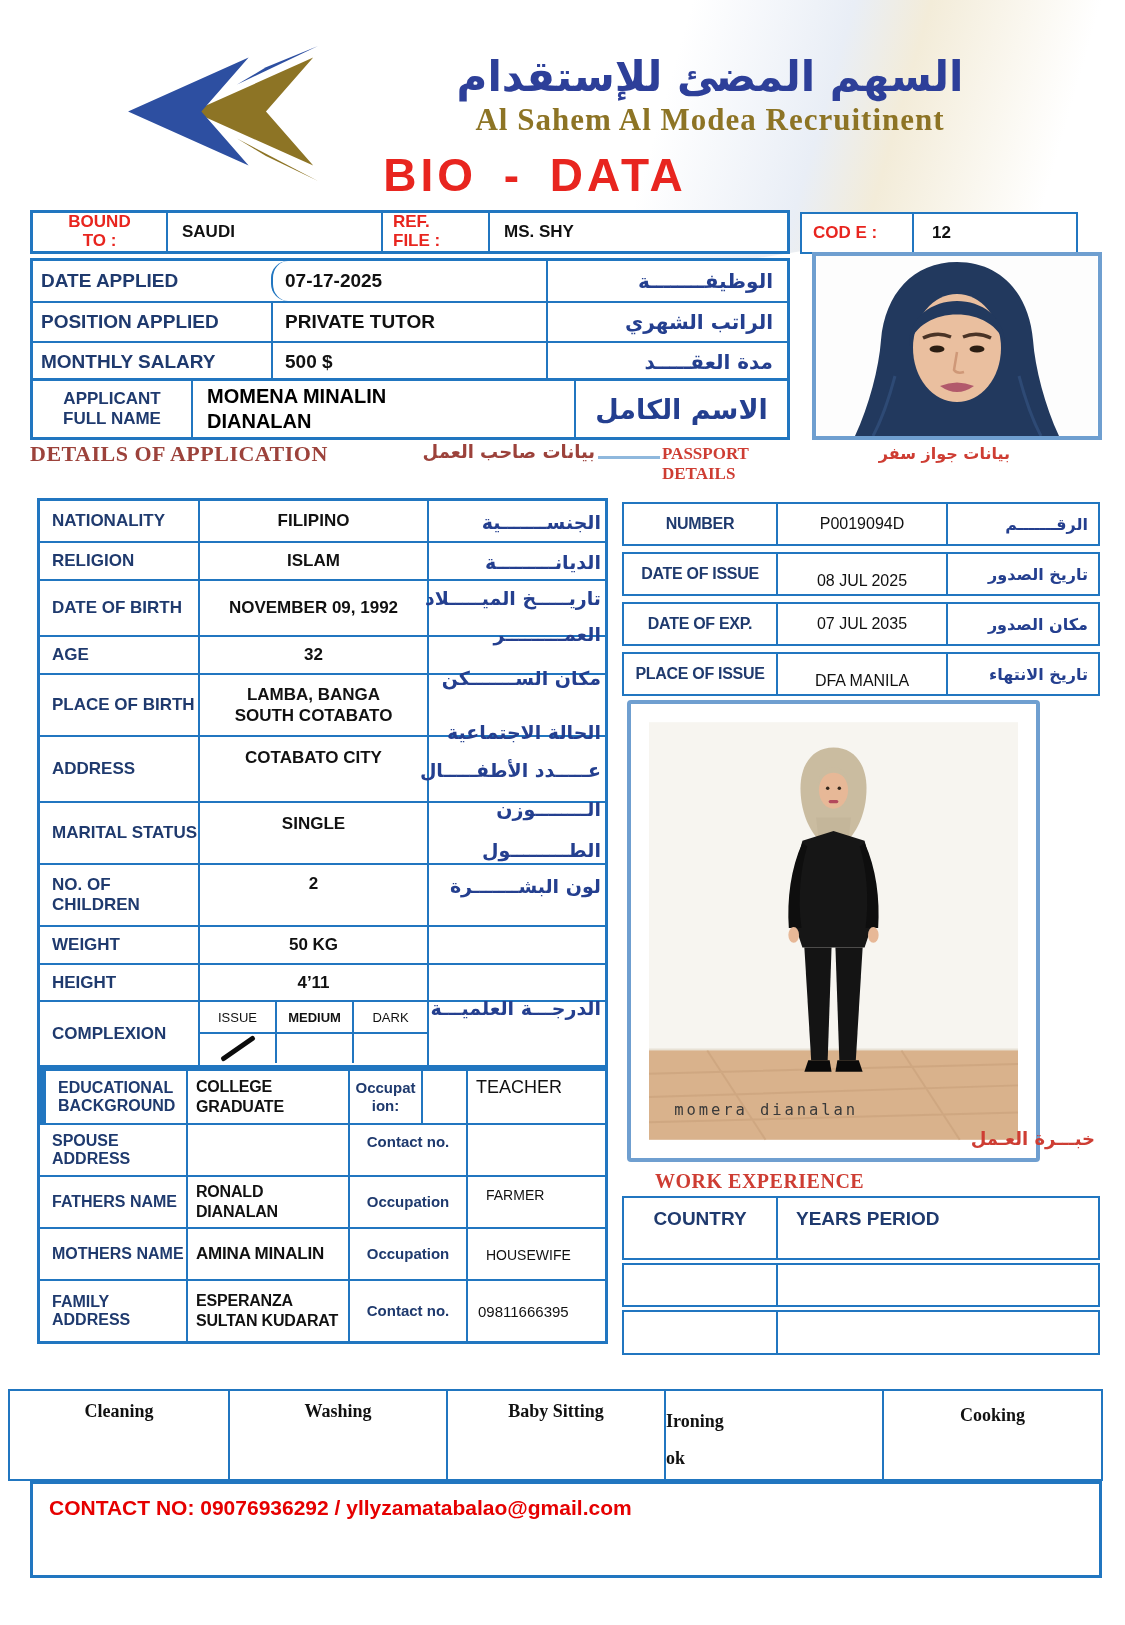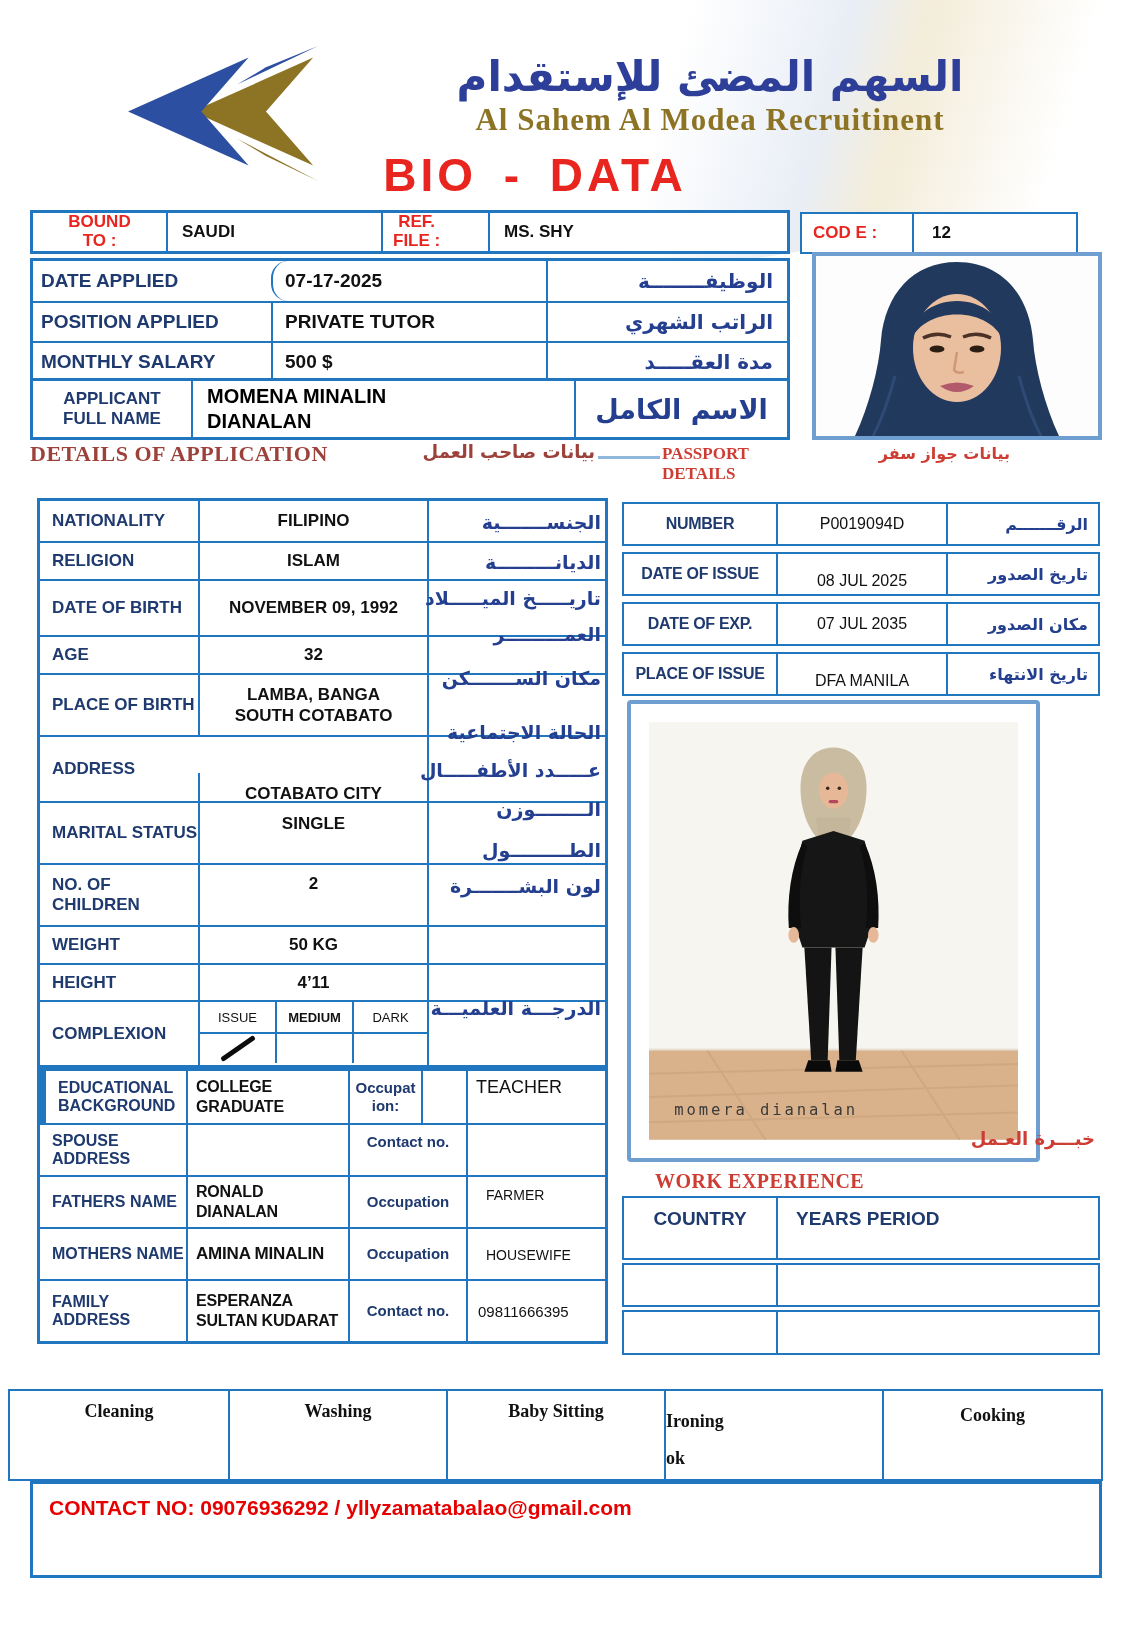--- a/index.html
+++ b/index.html
@@ -29,21 +29,21 @@
            color:var(--red);letter-spacing:4px;word-spacing:10px;}
   
   .tbl{position:absolute;border:3px solid var(--b);display:flex;flex-direction:column;background:#fff;}
   .tr{display:flex;flex:none;}
   .tr + .tr{border-top:2px solid var(--b);}
   .td{flex:none;display:flex;align-items:center;overflow:visible;}
   .td + .td{border-left:2px solid var(--b);}
   .lab{color:var(--navy);font-weight:bold;font-size:17px;padding-left:12px;line-height:1.15;}
   .val{color:#111;font-weight:bold;font-size:17px;justify-content:center;text-align:center;line-height:1.25;}
   .red{color:var(--red);font-weight:bold;}
-  .pre{white-space:pre-line;text-align:center;}
+  .pre{white-space:pre-line;}
   
   .tA .td{height:100%;}
   .tB .lab{font-size:19px;padding-left:8px;}
   .tB .val{justify-content:flex-start;text-align:left;padding-left:12px;font-size:19px;}
   .arcell{direction:rtl;justify-content:flex-start;padding-right:14px;font-family:"DejaVu Sans",sans-serif;
           color:var(--arnavy);font-weight:bold;font-size:20px;white-space:nowrap;}
   .fullname-val span{display:block;width:240px;font-size:20px;font-weight:bold;line-height:1.25;text-align:left;}
   .fullname-ar{font-size:27px;justify-content:center;padding-right:0;}
   
   .sh-details{left:30px;top:441px;width:350px;font-family:"Liberation Serif",serif;font-weight:bold;
@@ -212,21 +212,21 @@
       <div class="td val" style="width:229px;">32</div>
       <div class="td" style="width:178px;"></div>
     </div>
     <div class="tr" style="height:62px;">
       <div class="td lab" style="width:158px;">PLACE OF BIRTH</div>
       <div class="td val" style="width:229px;padding:0 24px;">LAMBA, BANGA SOUTH COTABATO</div>
       <div class="td" style="width:178px;"></div>
     </div>
     <div class="tr" style="height:66px;">
       <div class="td lab" style="width:158px;">ADDRESS</div>
-      <div class="td val" style="width:229px;align-items:flex-start;padding-top:10px;margin-top:36px;">COTABATO CITY</div>
+      <div class="td val" style="width:229px;align-items:flex-start;padding-top:10px;">COTABATO CITY</div>
       <div class="td" style="width:178px;"></div>
     </div>
     <div class="tr" style="height:62px;">
       <div class="td lab" style="width:158px;">MARITAL STATUS</div>
       <div class="td val" style="width:229px;align-items:flex-start;padding-top:10px;">SINGLE</div>
       <div class="td" style="width:178px;"></div>
     </div>
     <div class="tr" style="height:62px;">
       <div class="td lab" style="width:158px;">NO. OF CHILDREN</div>
       <div class="td val" style="width:229px;align-items:flex-start;padding-top:8px;">2</div>

